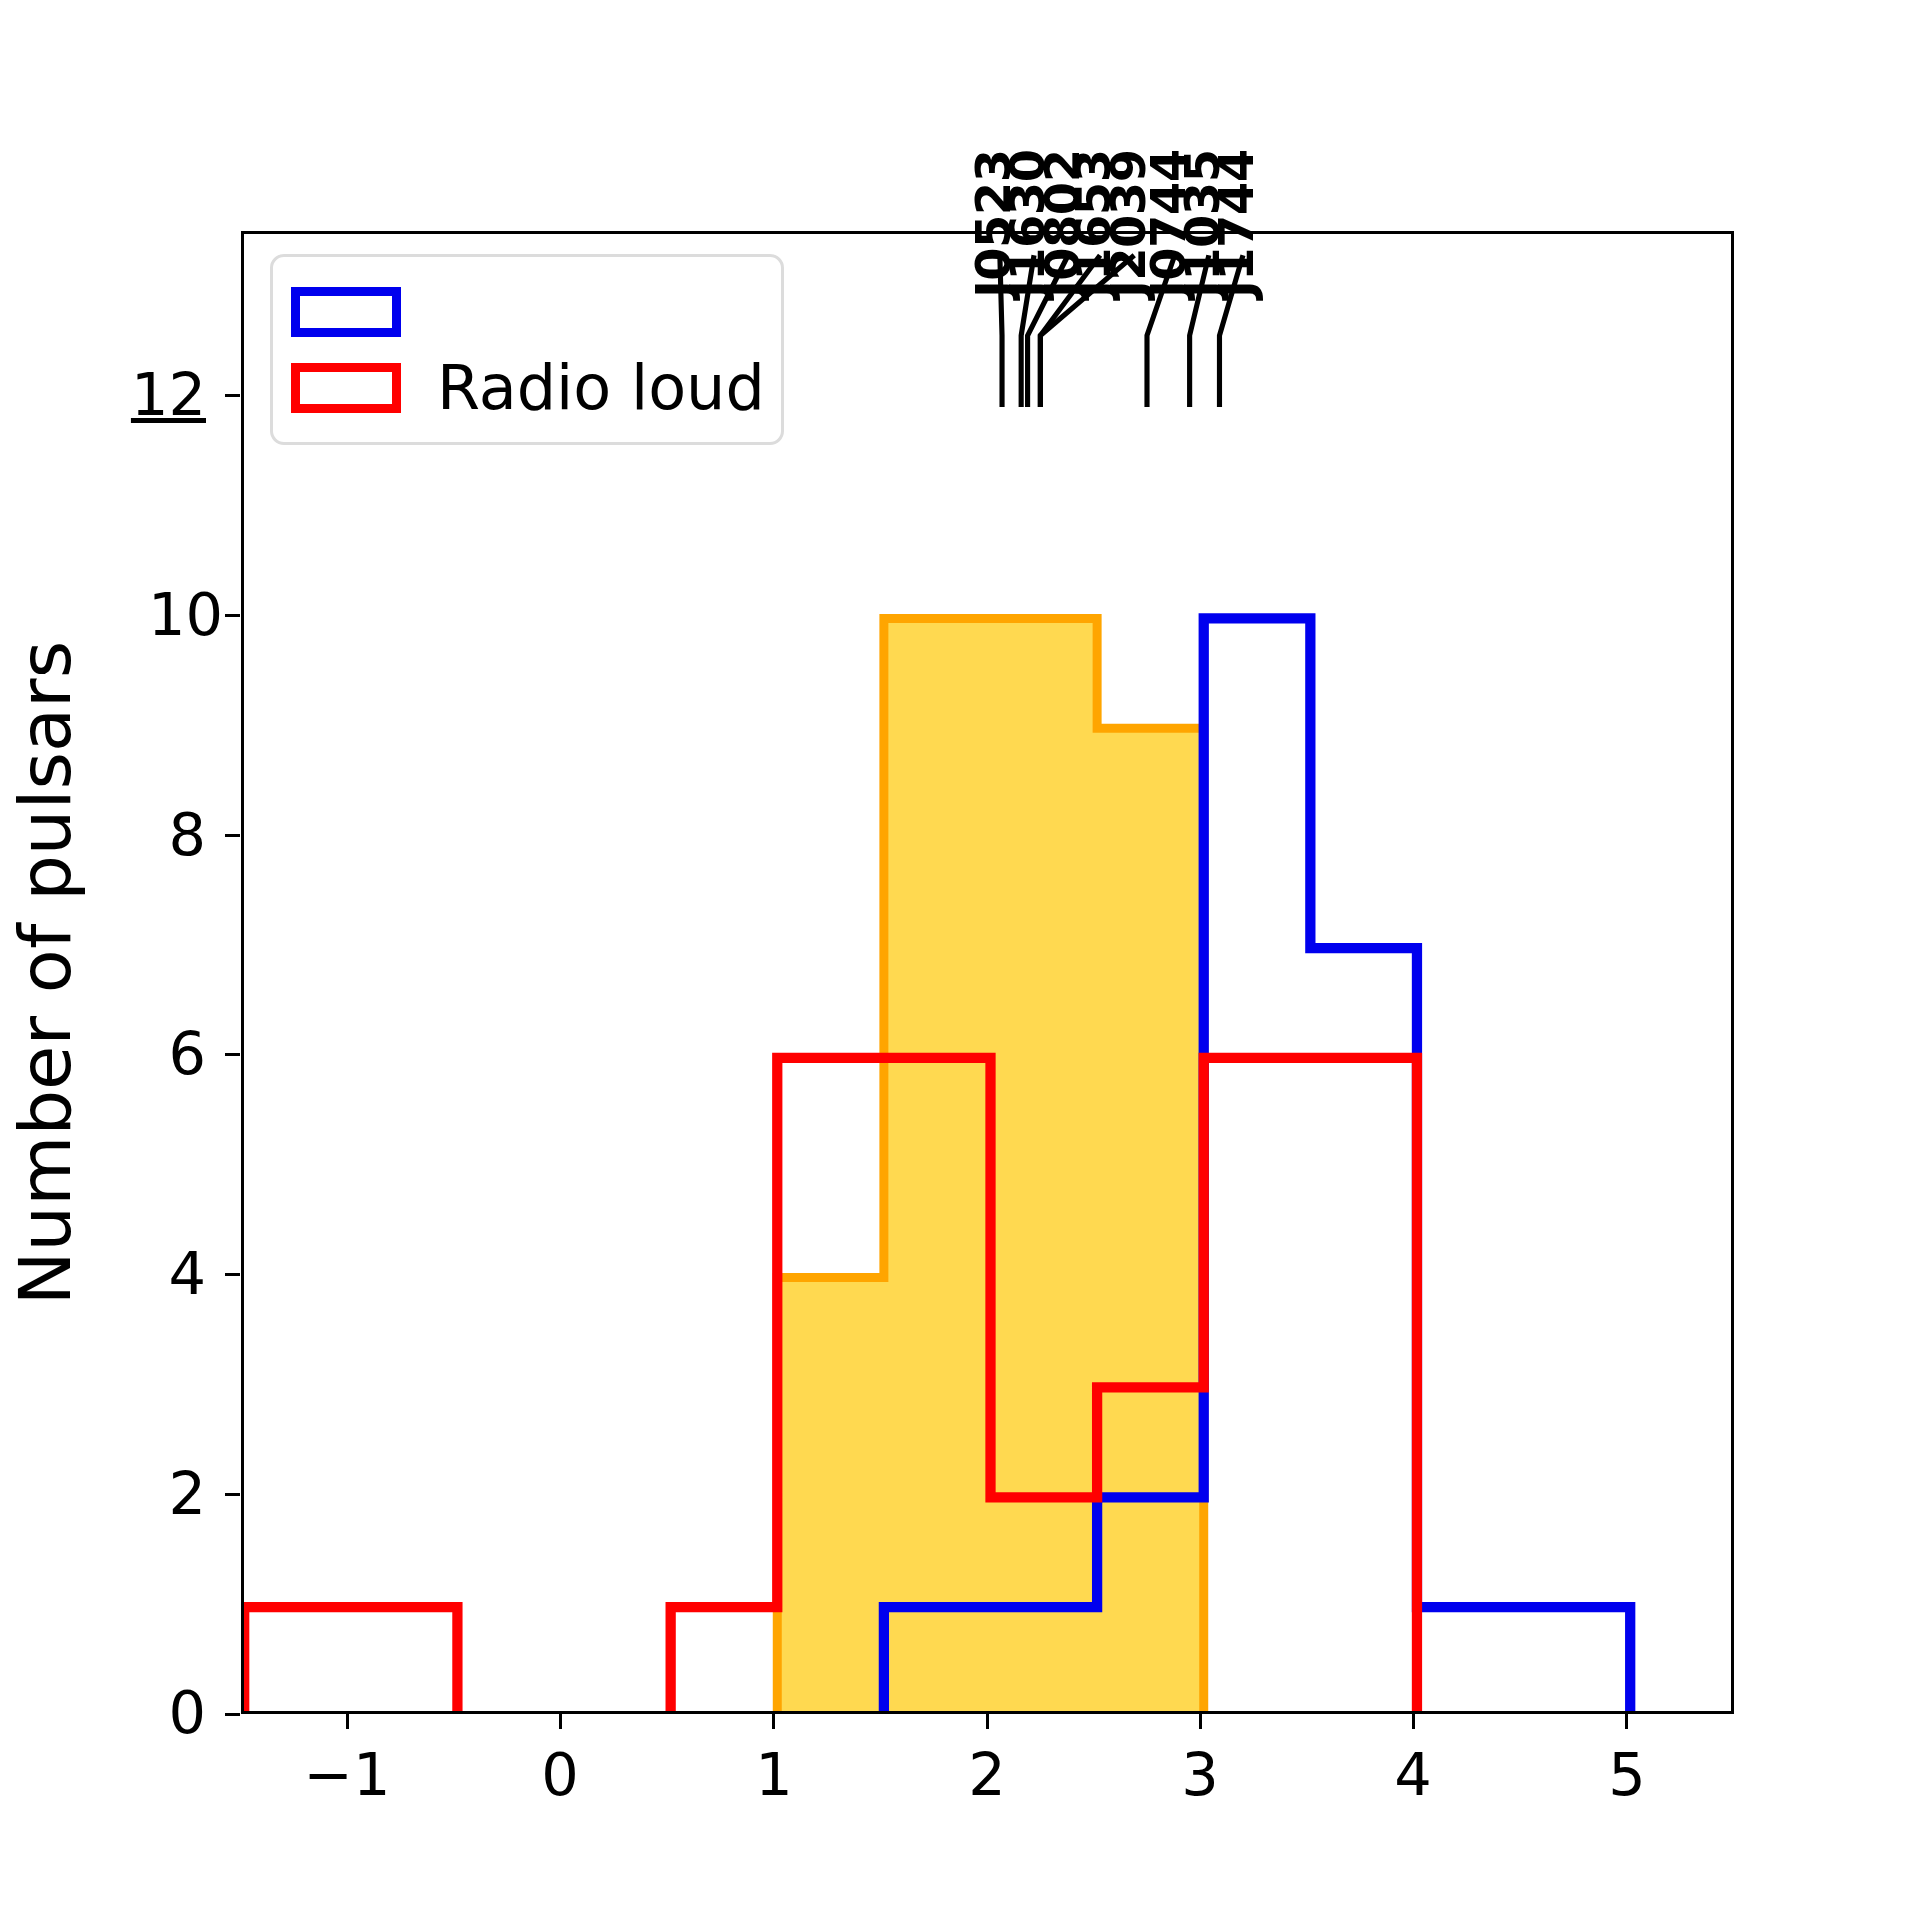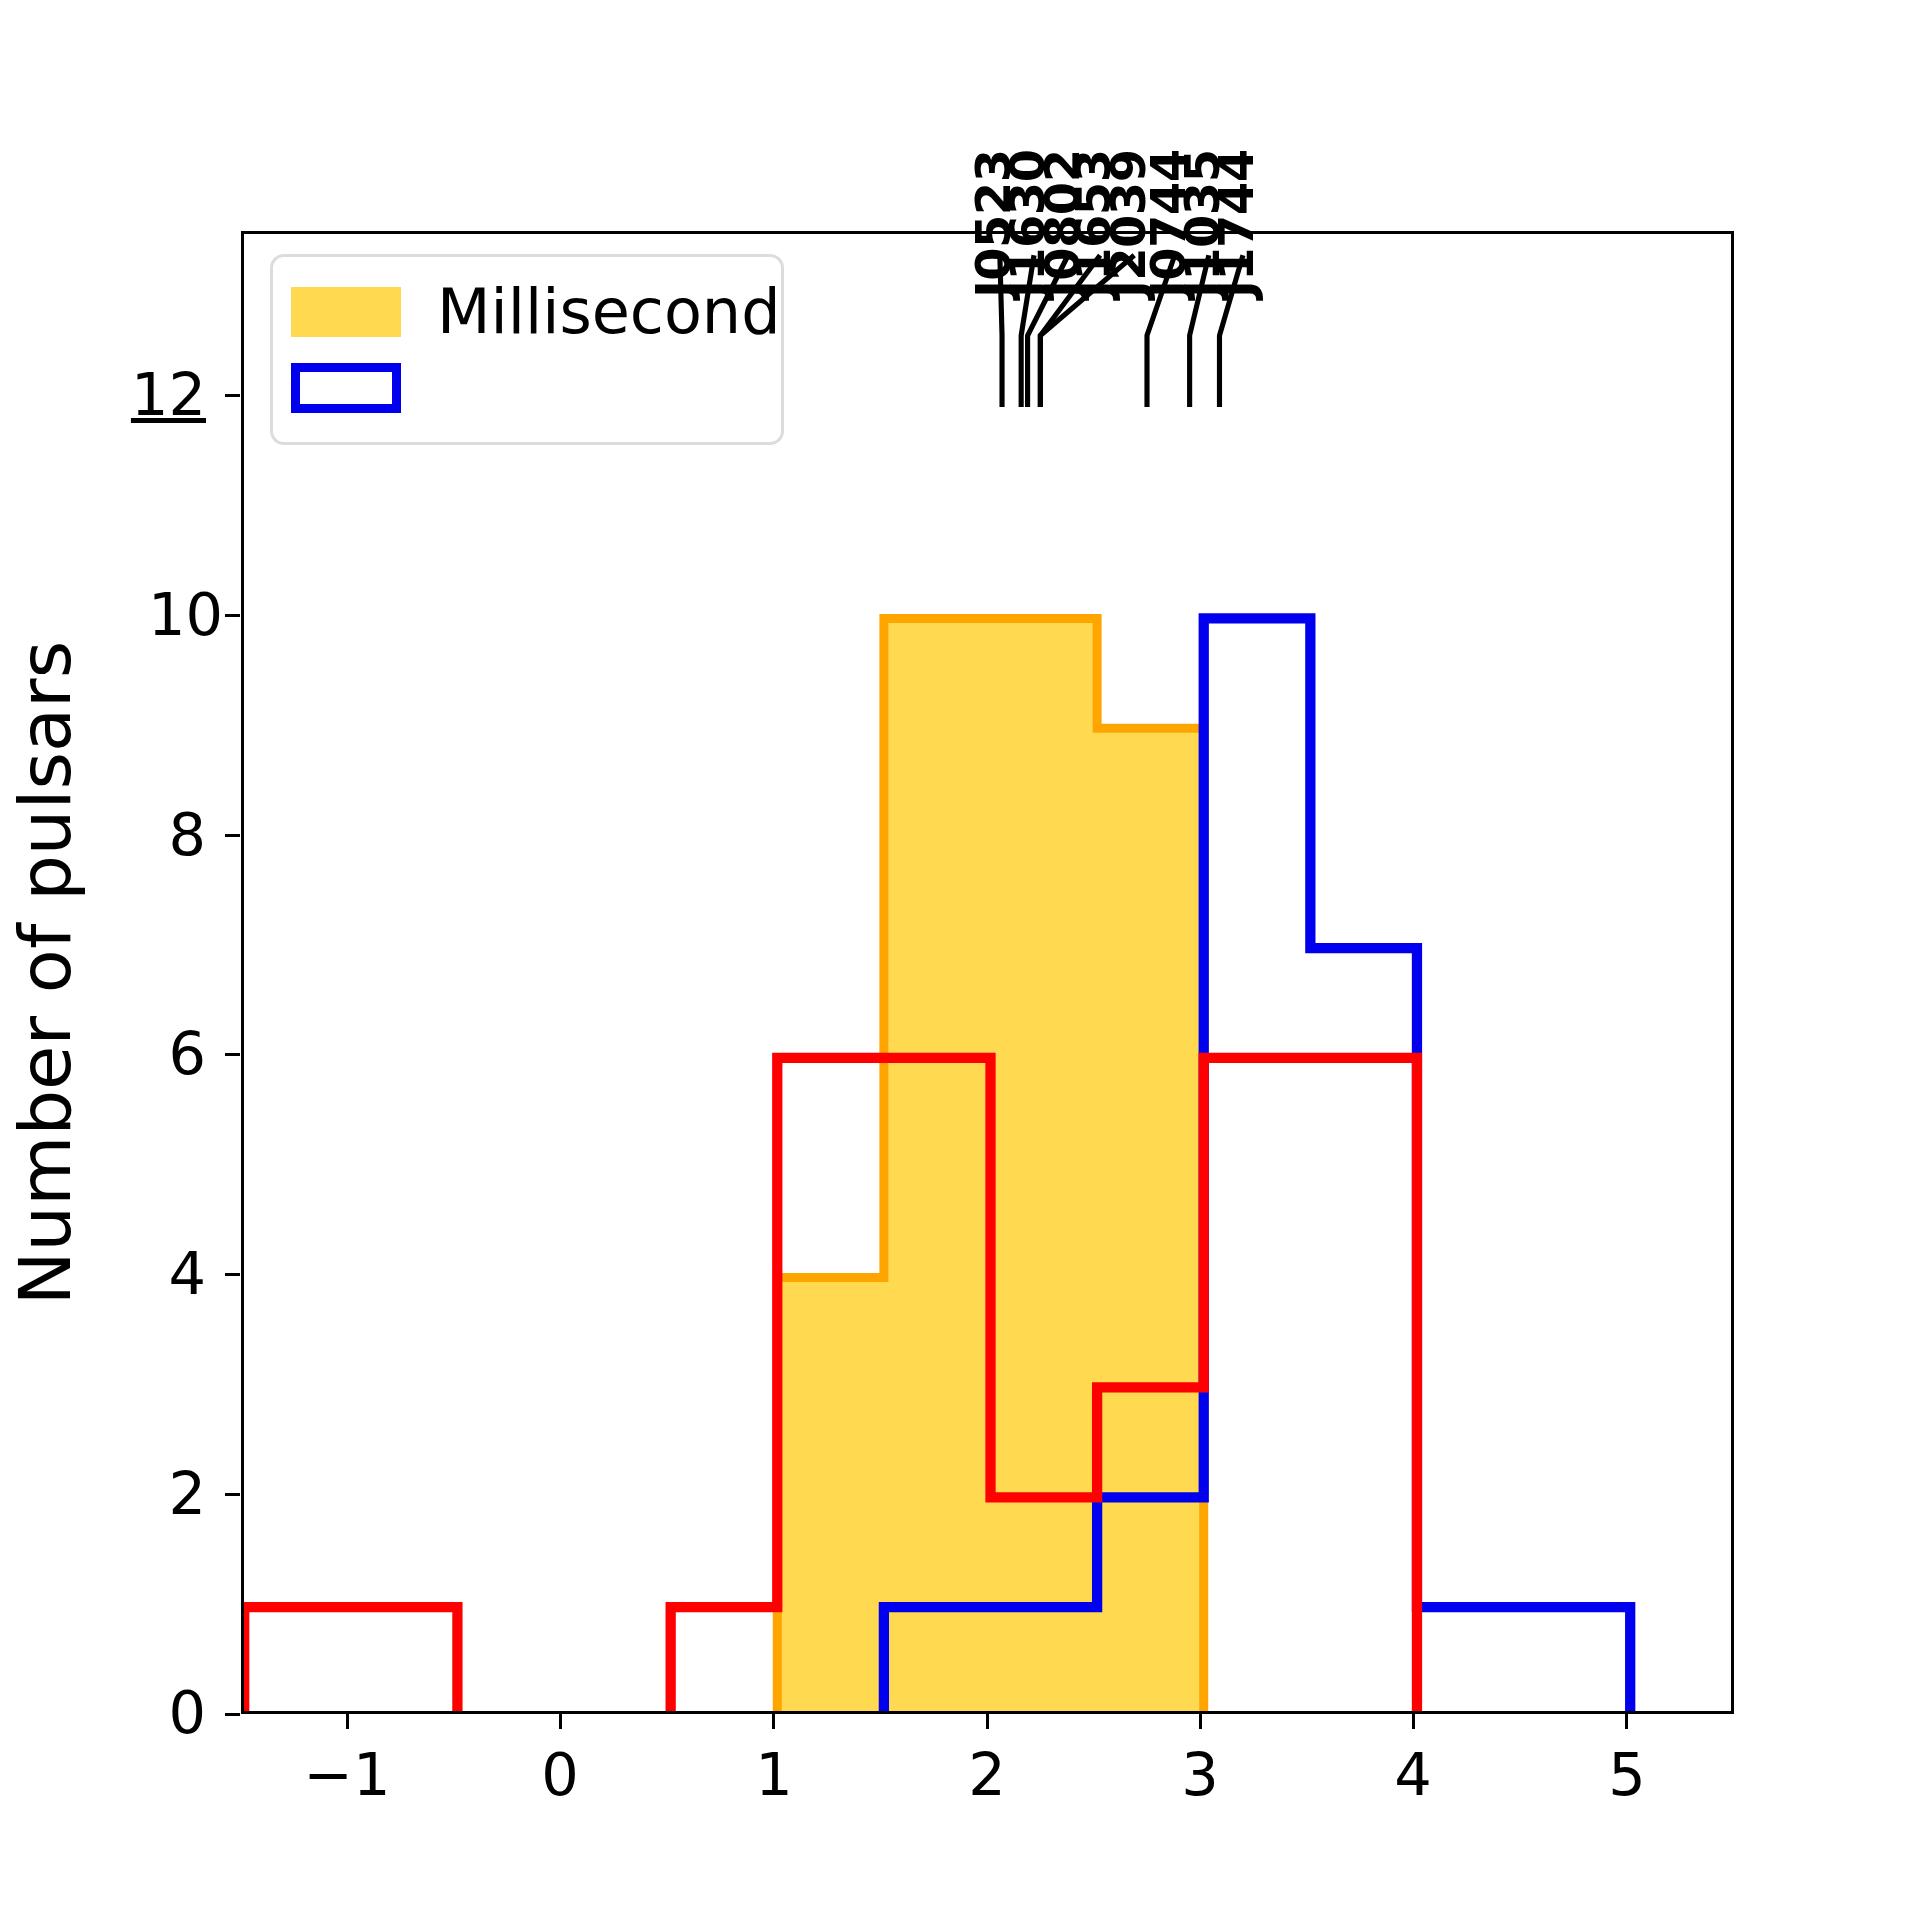--- a/index.html
+++ b/index.html
@@ -152,22 +152,22 @@
       <div class="pulsar-label" style="left: 1086px; top: 250px;">J0802</div>
       <div class="pulsar-label" style="left: 1117px; top: 250px;">J1653</div>
       <div class="pulsar-label" style="left: 1152px; top: 250px;">J2039</div>
       <div class="pulsar-label" style="left: 1192px; top: 250px;">J0744</div>
       <div class="pulsar-label" style="left: 1226px; top: 250px;">J1035</div>
       <div class="pulsar-label" style="left: 1260px; top: 250px;">J1744</div>
     </div>
 
   <div id="legend">
     <div class="legend-row">
-      <span class="legend-swatch" style="background:#ffd950;border:3.2px solid #ffd950;"></span>
-      <span class="legend-text">Millisecond</span>
+      <span class="legend-swatch" style="background:#ffffff;border:9.6px solid #0000ee;"></span>
     </div>
     <div class="legend-row">
-      <span class="legend-swatch" style="background:#ffffff;border:9.6px solid #0000ee;"></span>
+      <span class="legend-swatch" style="background:#ffffff;border:9.6px solid #ff0000;"></span>
+      <span class="legend-text">Radio loud</span>
     </div>
   </div>
 
 </div>
 
 
 </body></html>

